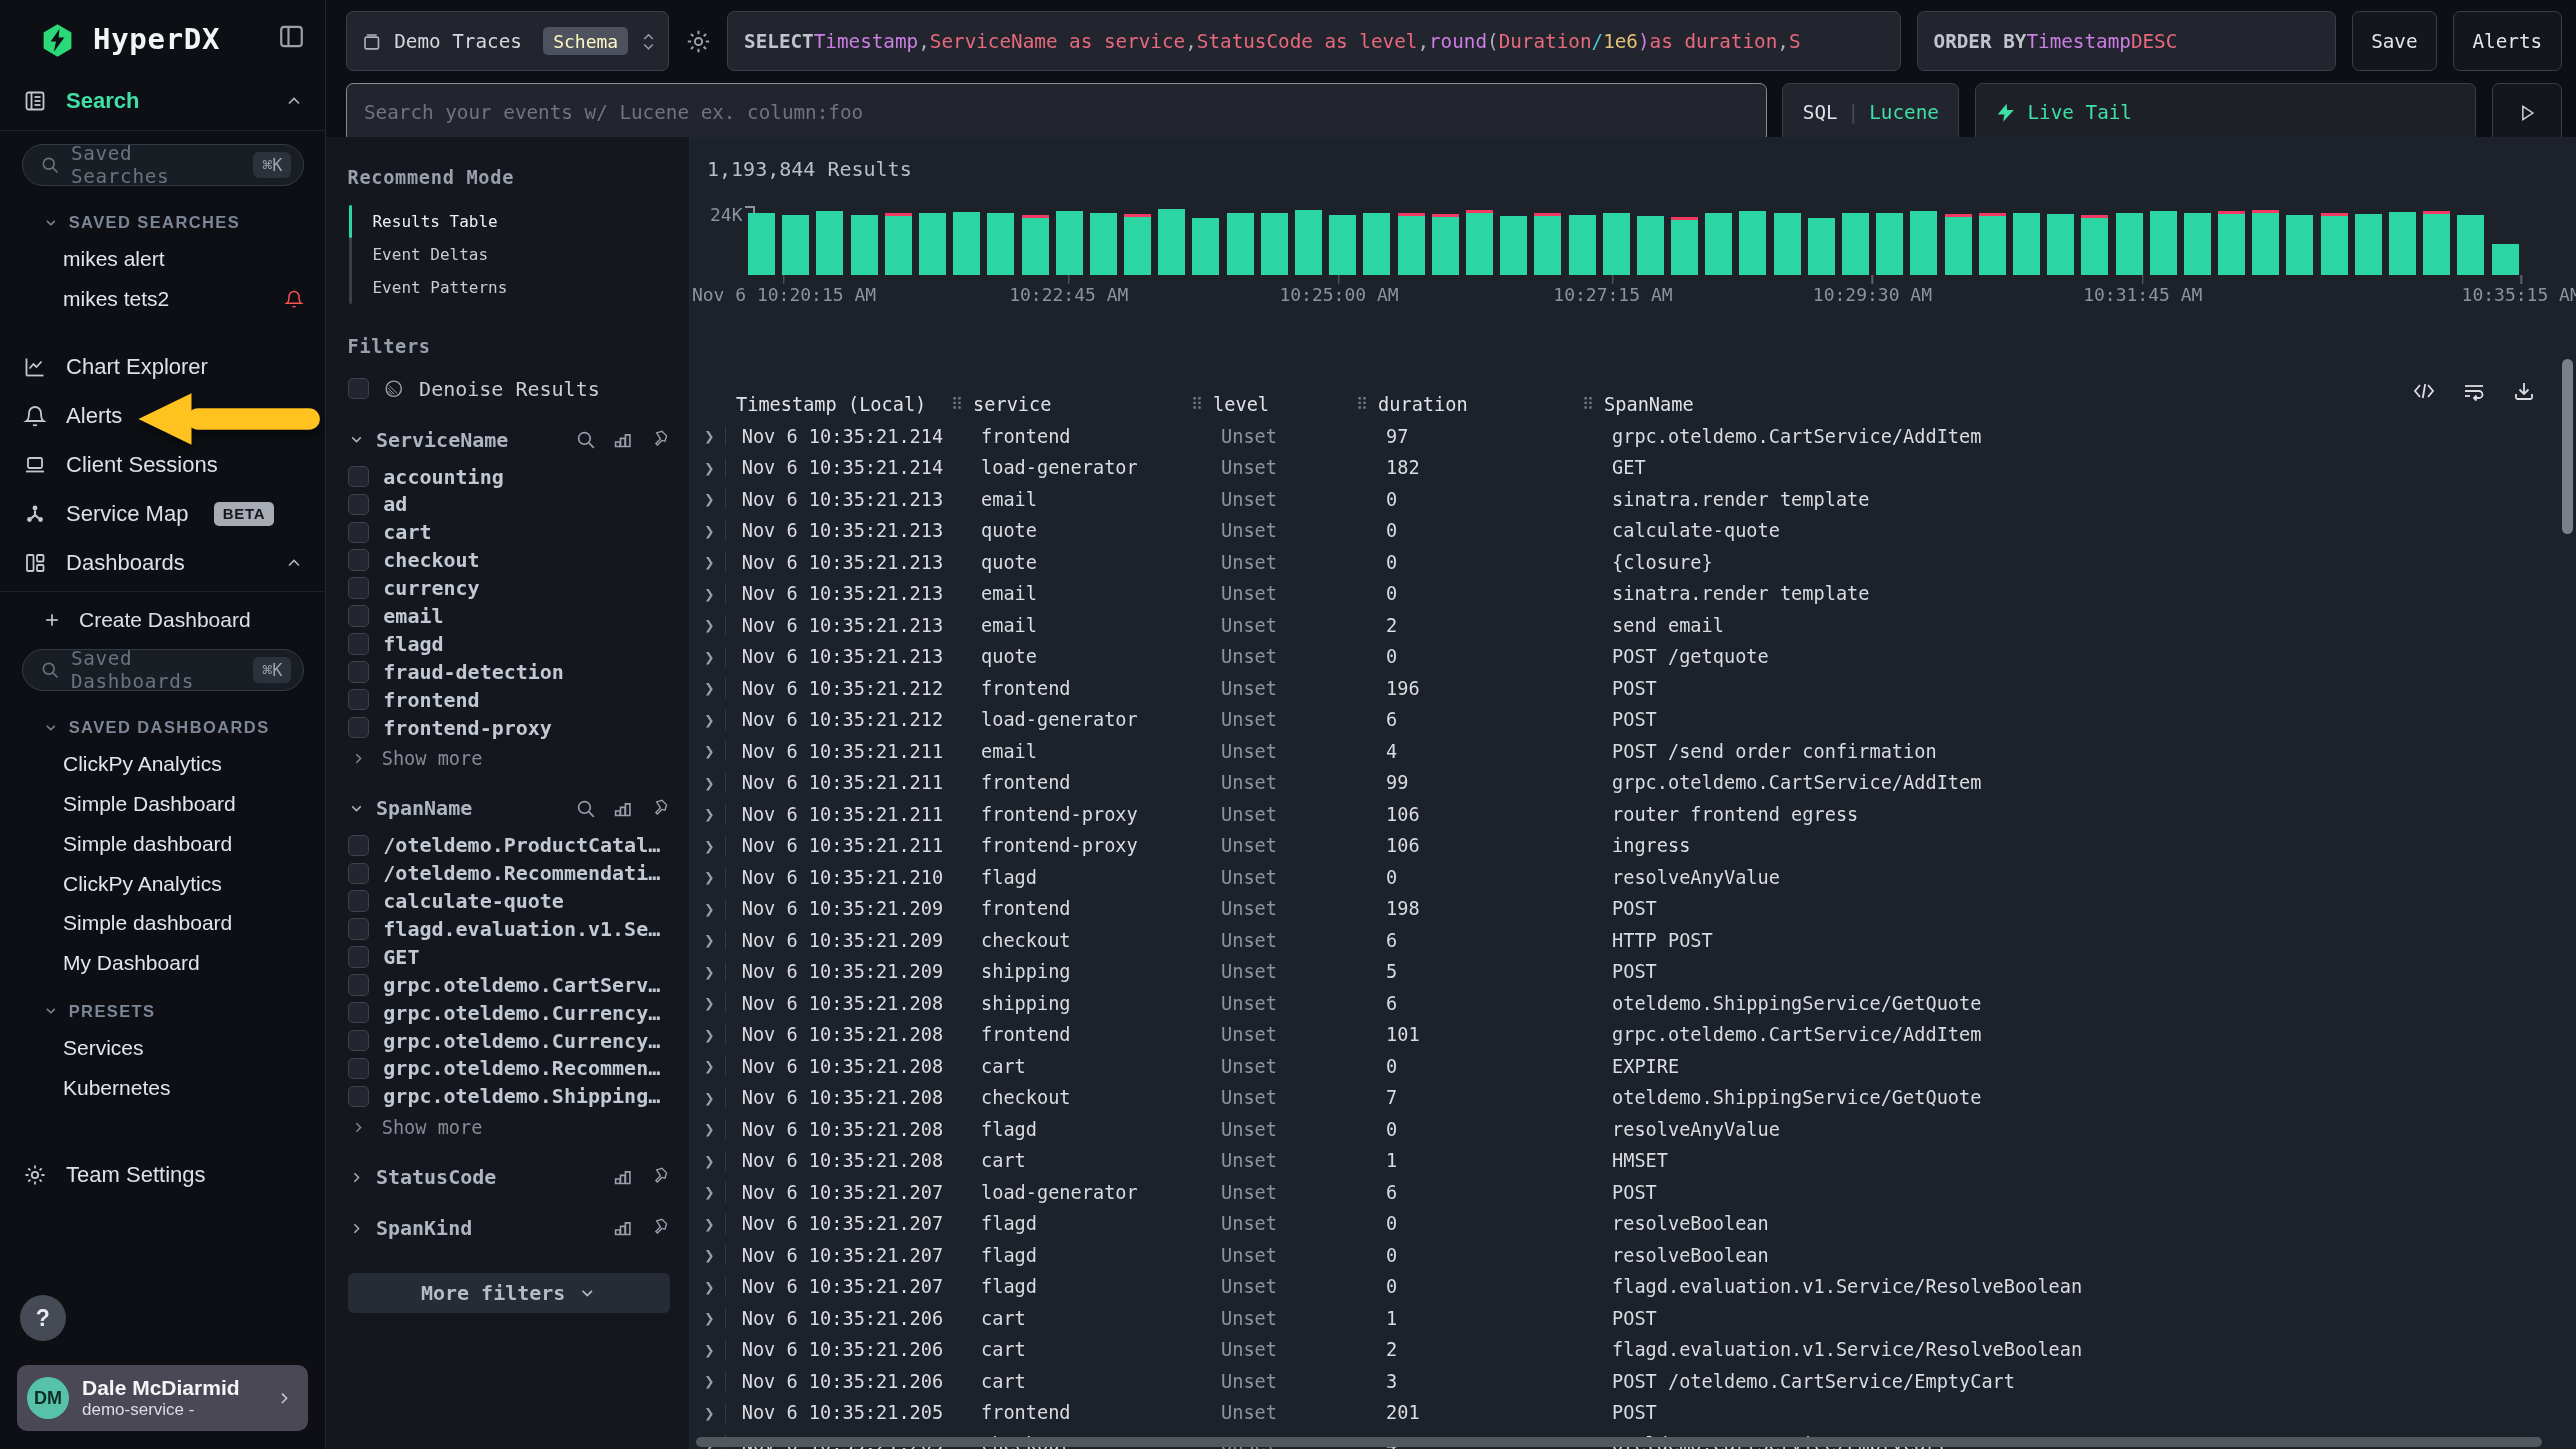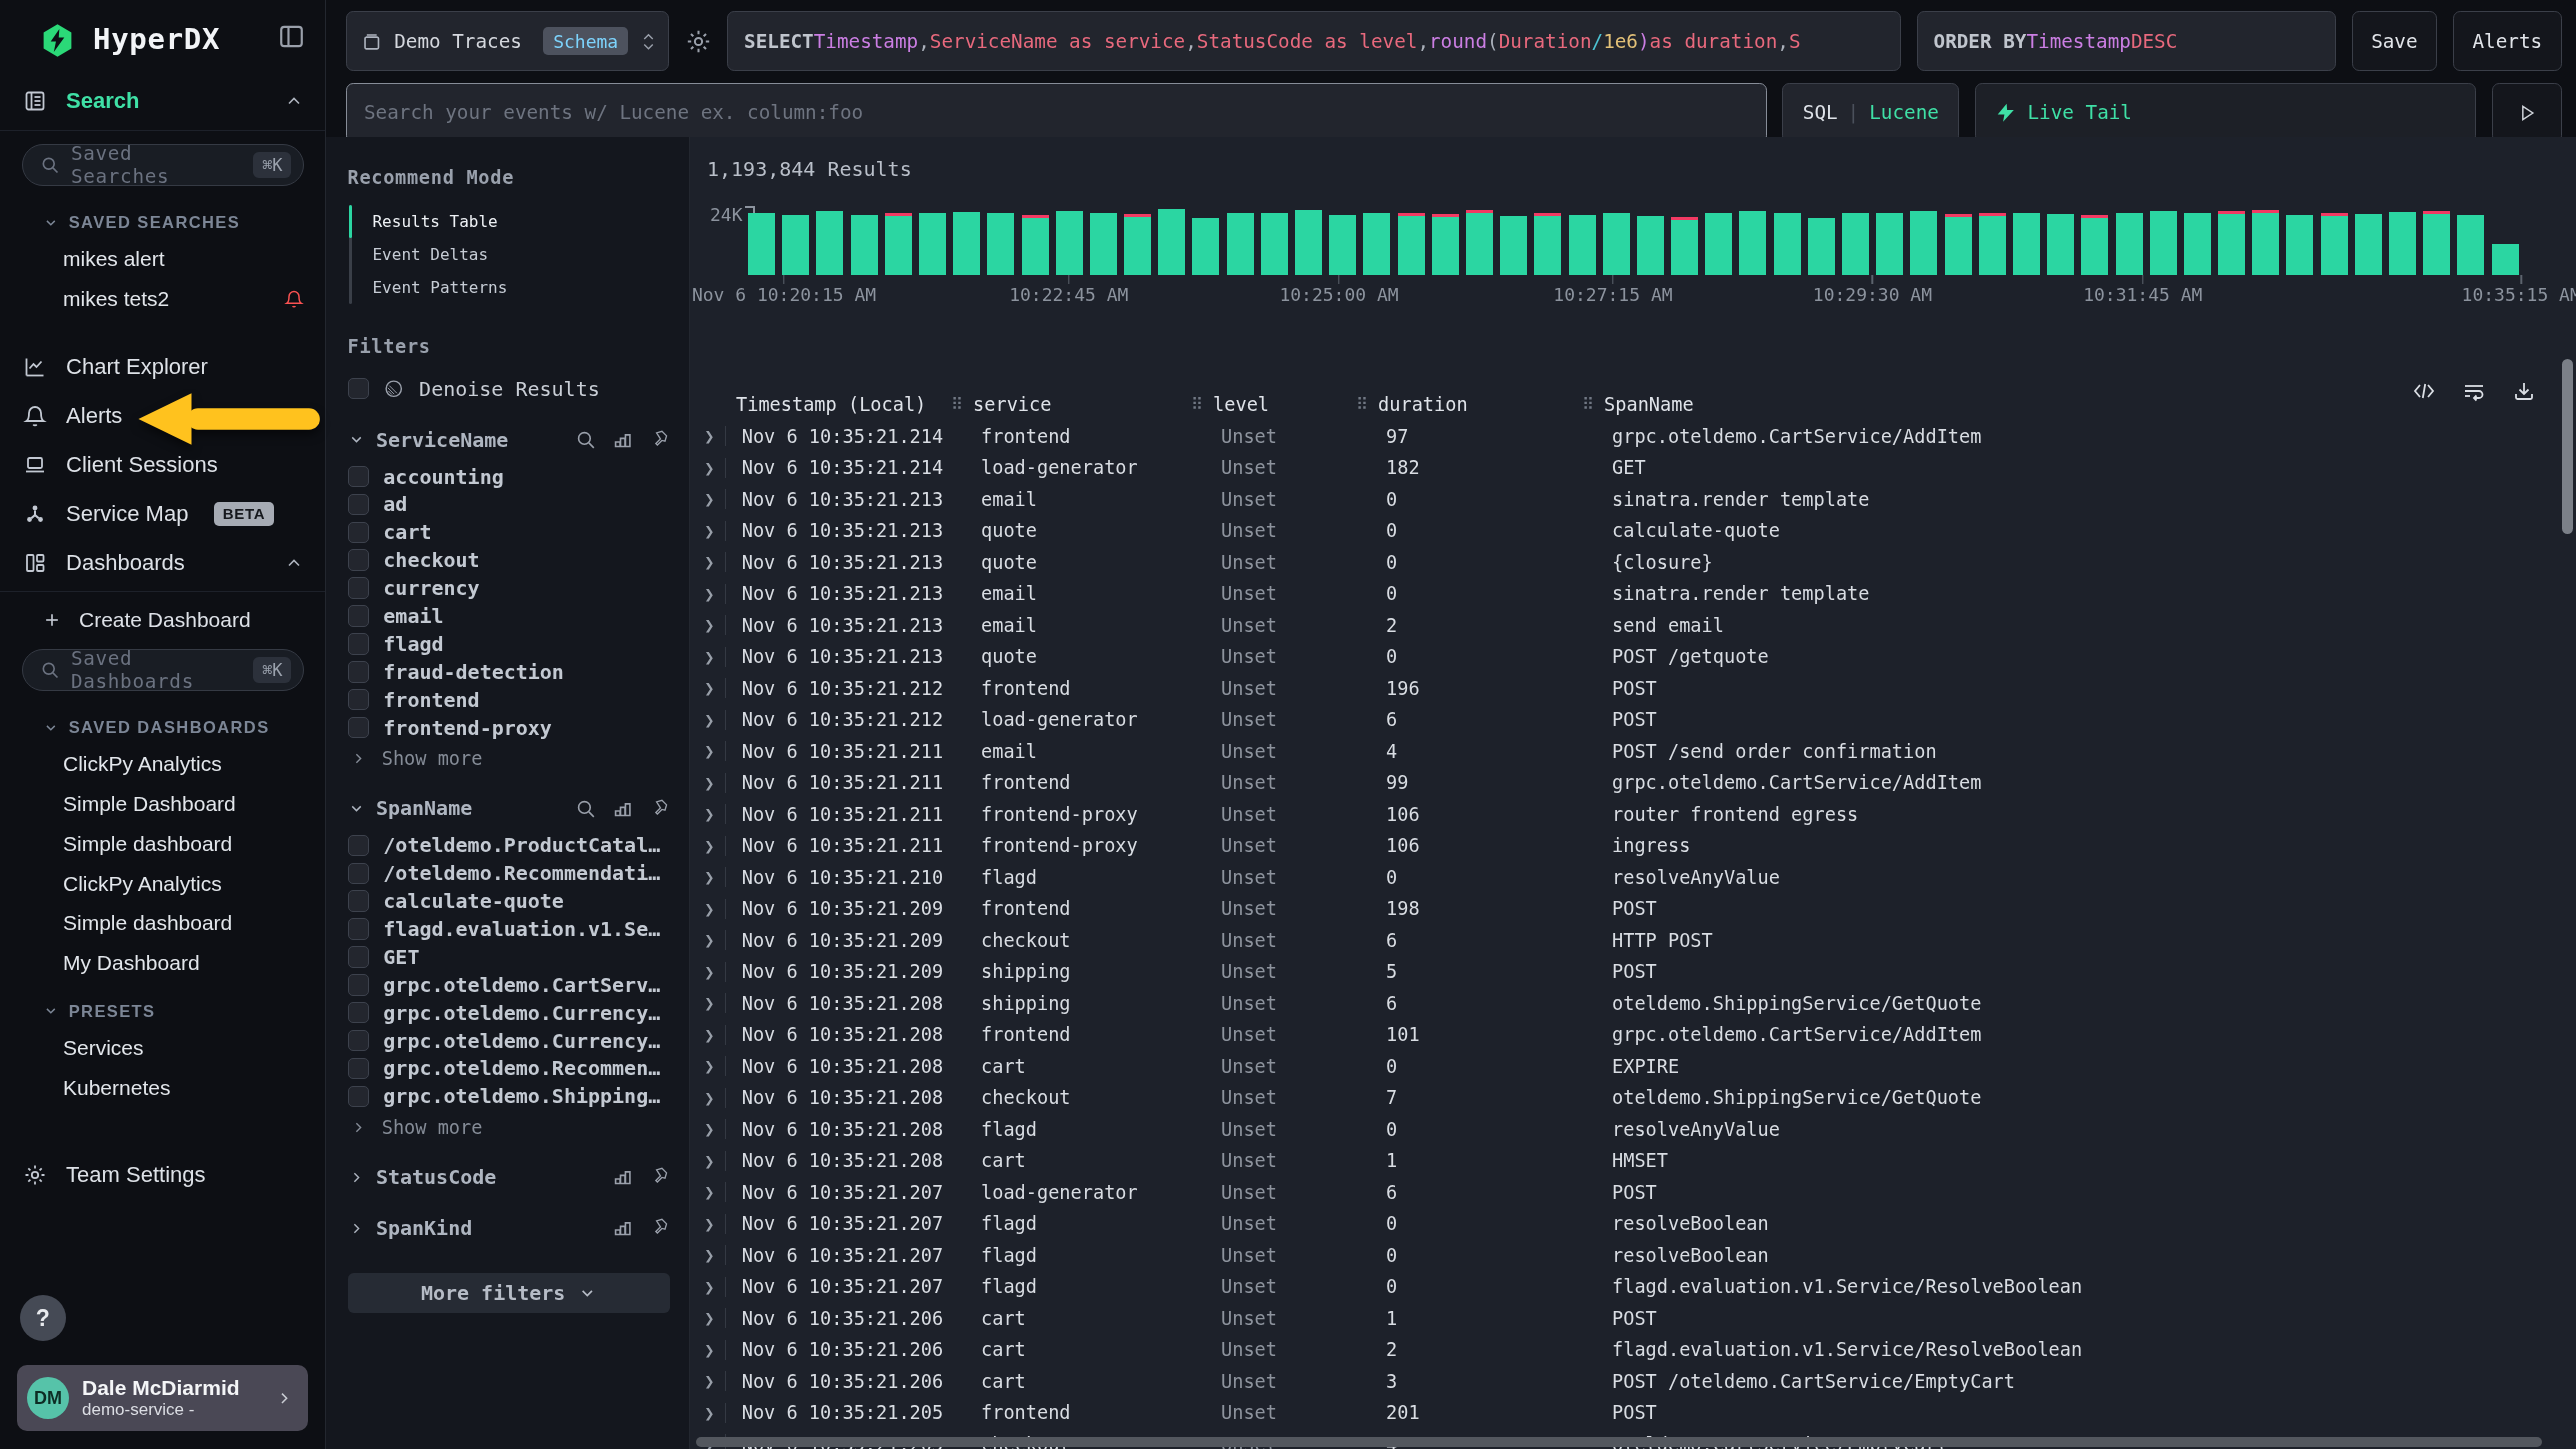--- a/index.html
+++ b/index.html
@@ -51,21 +51,21 @@
   .user-chevron{margin-left:auto;color:#c9ccd3;font-size:21.5px;}
 
   
   .right-col{flex:1;display:flex;flex-direction:column;min-width:0;}
   .topbar{height:137px;background:var(--bg-dark);padding:11.4px 14.3px 0 20px;}
   .tb-row{display:flex;gap:15.7px;height:60px;align-items:stretch;}
   .tb-row + .tb-row{margin-top:11.4px;}
   .box{background:var(--input);border:1.4px solid var(--border);border-radius:7.2px;
     display:flex;align-items:center;font-family:var(--mono);font-size:19.3px;}
   .src-box{width:323px;padding:0 11.4px 0 14.3px;gap:11.4px;color:#d5d8de;}
-  .schema-chip{background:#4d525e;border-radius:5px;padding:3.6px 10px;font-size:18px;color:#7dd3fc;margin-left:auto;}
+  .schema-chip{background:#4d525e;border-radius:5px;padding:3.6px 10px;font-size:18px;color:#fef9c3;margin-left:auto;}
   .updown{color:#9aa0ab;}
   .gear-wrap{display:flex;align-items:center;color:#9aa0ab;}
   .sql-box{flex:1;padding:0 15.7px;overflow:hidden;white-space:nowrap;}
   .order-box{width:419px;padding:0 15.7px;overflow:hidden;white-space:nowrap;}
   .seg-kw{color:var(--kw);font-weight:bold;}
   .seg-purple{color:var(--purple);} .seg-red{color:var(--red);}
   .seg-cyan{color:var(--cyan);} .seg-yellow{color:var(--yellow);} .seg-fg{color:#aab0ba;}
   .btn{background:#14161c;border:1.4px solid var(--border);border-radius:7.2px;color:#e2e5ea;
     font-family:var(--mono);font-size:19.3px;display:flex;align-items:center;justify-content:center;padding:0 18.6px;}
   .search-input{flex:1;border-color:#878d98;padding:0 17px;color:#6e7480;}

